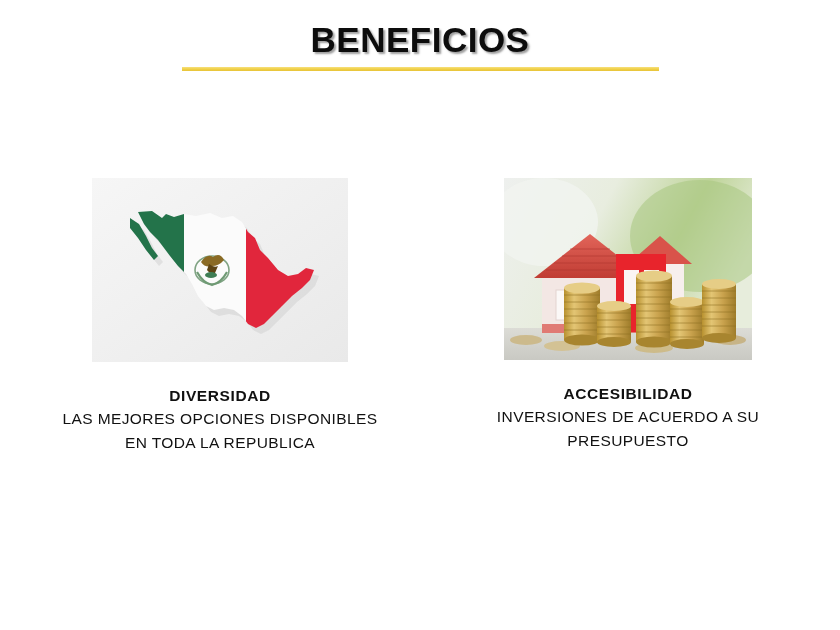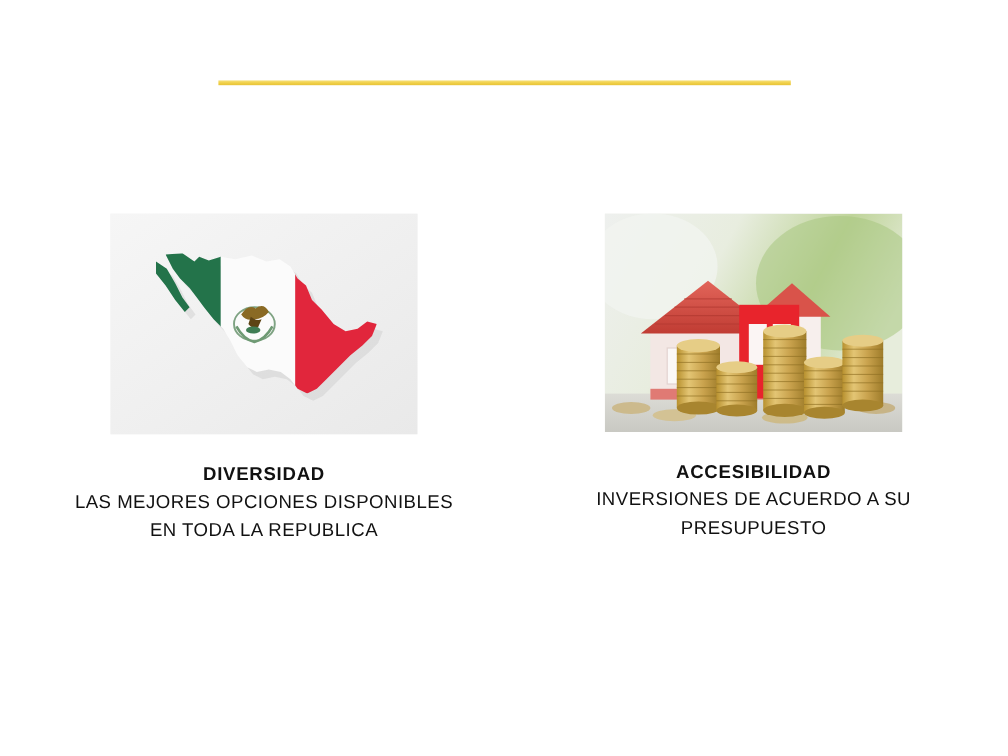--- a/index.html
+++ b/index.html
@@ -146,20 +146,21 @@
     letter-spacing: 0.4px;
     line-height: 1.55;
   }
 </style>
 </head>
 <body>
 
 <div class="slide">
 
 
+  <div class="title">BENEFICIOS</div>
   <div class="title-rule"></div>
 
   <div class="col col-left">
     <div class="photo photo-left">
       <svg width="256" height="184" viewBox="0 0 256 184">
         <defs>
           <linearGradient id="bgGrad" x1="0" y1="0" x2="1" y2="1">
             <stop offset="0%" stop-color="#f6f6f6"></stop>
             <stop offset="55%" stop-color="#efefef"></stop>
             <stop offset="100%" stop-color="#e9e9e9"></stop>

